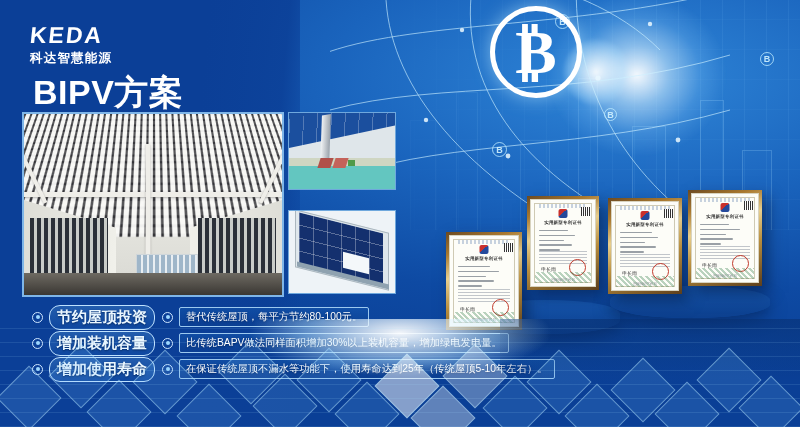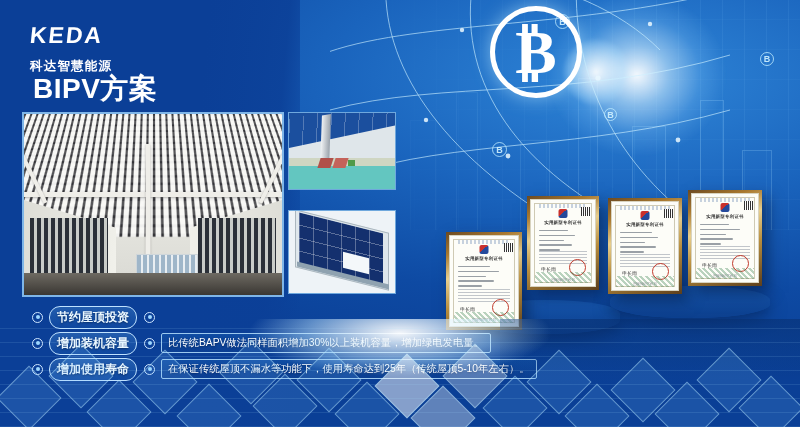--- a/index.html
+++ b/index.html
@@ -63,22 +63,22 @@
   .band-dark { position:absolute; right:0; bottom:46px; width:300px; height:62px;
     background:linear-gradient(180deg, rgba(7,46,110,.55), rgba(7,46,110,0)); }
 
   
   .logo { position:absolute; left:30px; top:24px; }
   .logo-mark {
     color:#fff; font-size:23px; font-weight:bold; letter-spacing:2px;
     font-family:"Liberation Sans", sans-serif; line-height:1;
     transform:skewX(-6deg);
   }
-  .logo-sub { color:#fff; font-size:12.5px; letter-spacing:1.2px; margin-top:11px; font-weight:bold; }
-  .page-title { position:absolute; left:33px; top:70px; color:#fff; font-size:28px; font-weight:bold; letter-spacing:.5px; }
+  .logo-sub { color:#fff; font-size:12.5px; letter-spacing:1.2px; margin-top:3px; font-weight:bold; }
+  .page-title { position:absolute; left:33px; top:70px; color:#fff; font-size:34px; font-weight:bold; letter-spacing:.5px; }
 
   
   .photo-frame { position:absolute; left:22px; top:112px; width:262px; height:185px; border:2px solid #7fb6e8; background:#dfe3e6; overflow:hidden; }
   .ceil { position:absolute; inset:0; background:linear-gradient(180deg,#f2f2ee 0%, #e6e6e0 55%, #d8d8d2 100%); }
   .ceil-grid { position:absolute; left:-6%; top:-4%; width:112%; height:62%;
     background:
       repeating-linear-gradient(90deg, rgba(40,40,45,.78) 0 2px, rgba(248,248,245,.95) 2px 6px),
       repeating-linear-gradient(0deg, rgba(40,40,45,.7) 0 2px, rgba(248,248,245,.95) 2px 6px);
     transform:perspective(220px) rotateX(34deg); transform-origin:top center; }
   .beam { position:absolute; background:#efeee9; box-shadow:0 1px 2px rgba(0,0,0,.28); }
@@ -127,21 +127,21 @@
   .c-lace { position:absolute; left:4px; right:4px; bottom:3px; height:11px;
     background:repeating-linear-gradient(45deg, rgba(60,130,80,.35) 0 2px, transparent 2px 4px); }
 
   
   .features { position:absolute; left:32px; top:306px; width:400px; }
   .frow { display:flex; align-items:center; height:22px; margin-bottom:4px; }
   .dot { width:11px; height:11px; border-radius:50%; border:1.4px solid #cfe6ff; flex:none;
     display:flex; align-items:center; justify-content:center; }
   .dot::after { content:""; width:4px; height:4px; border-radius:50%; background:#9fd8ff; }
   .pill { margin-left:6px; padding:2px 7px; border:1.2px solid #bfe2ff; border-radius:11px;
-    color:#eaf7ff; font-size:12px; font-weight:bold; white-space:nowrap;
+    color:#eaf7ff; font-size:15px; font-weight:bold; white-space:nowrap;
     background:linear-gradient(180deg, rgba(120,200,255,.22), rgba(30,110,200,.18));
     text-shadow:0 1px 2px rgba(3,40,95,.9); }
   .dot2 { margin-left:7px; }
   .desc { margin-left:6px; padding:2px 6px; border:1px solid #9cc9ef; border-radius:2px;
     color:#ffffff; font-size:10.3px; white-space:nowrap;
     background:linear-gradient(180deg, rgba(22,92,178,.45), rgba(12,62,140,.35));
     text-shadow:0 1px 2px rgba(3,36,90,.9); }
 </style>
 </head>
 <body>
@@ -326,20 +326,21 @@
       <div class="c-foot">国家知识产权局</div>
     </div>
   </div>
 
   <div class="features">
 
     <div class="frow">
       <span class="dot"></span>
       <span class="pill">节约屋顶投资</span>
       <span class="dot dot2"></span>
+      <span class="desc">替代传统屋顶，每平方节约80-100元。</span>
     </div>
 
     <div class="frow">
       <span class="dot"></span>
       <span class="pill">增加装机容量</span>
       <span class="dot dot2"></span>
       <span class="desc">比传统BAPV做法同样面积增加30%以上装机容量，增加绿电发电量。</span>
     </div>
 
     <div class="frow">

